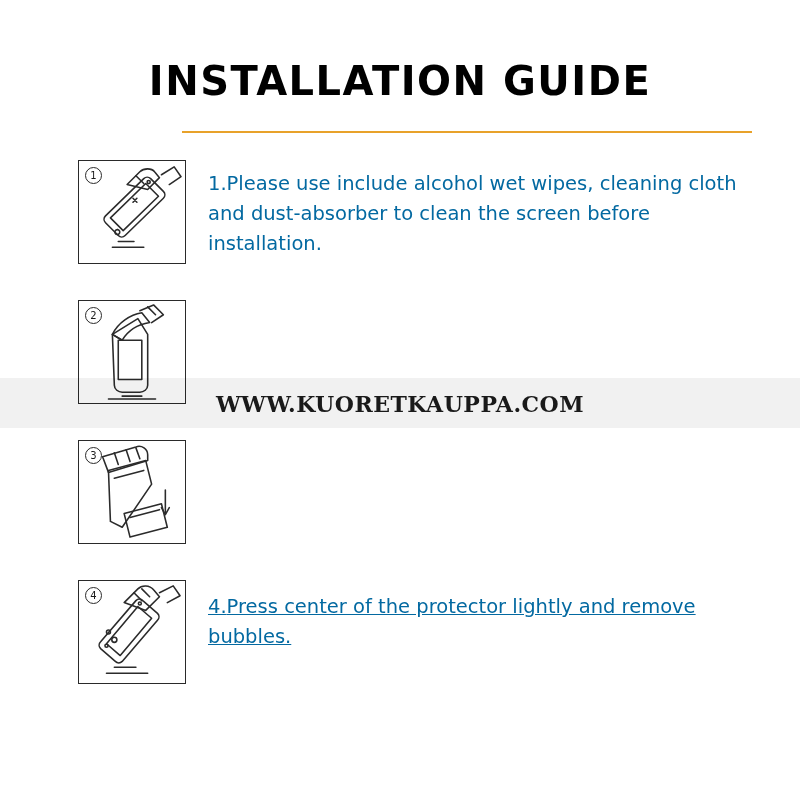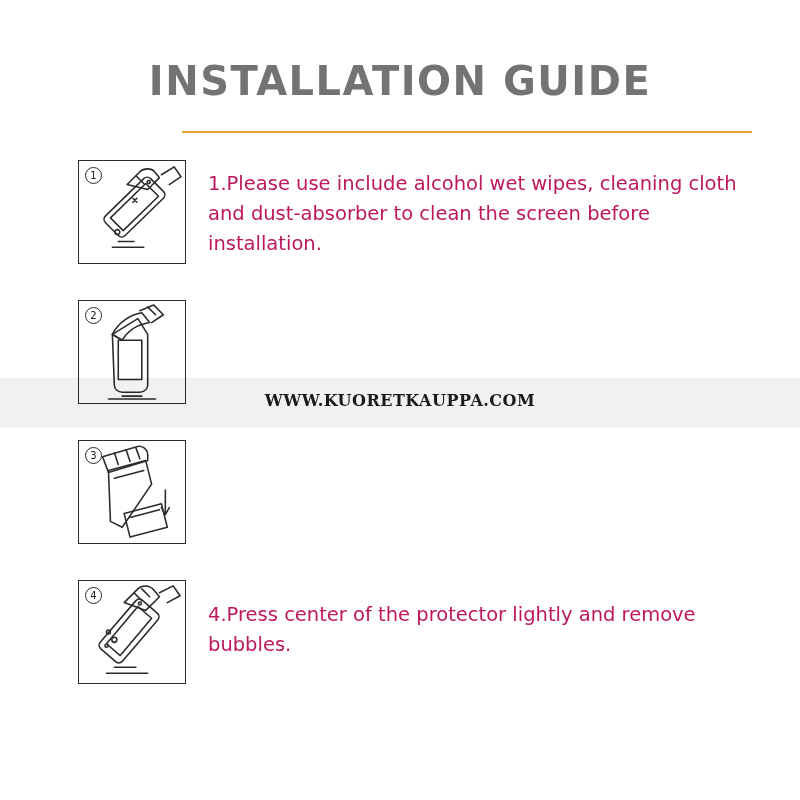--- a/index.html
+++ b/index.html
@@ -27,21 +27,21 @@
   .title {
     position: absolute;
     left: 0;
     top: 58px;
     width: 800px;
     text-align: center;
     font-family: "DejaVu Sans", sans-serif;
     font-weight: bold;
     font-size: 40px;
     letter-spacing: 1.5px;
-    color: #737373;
+    color: #000000;
   }
 
   .title-rule {
     position: absolute;
     left: 182px;
     top: 131px;
     width: 570px;
     height: 2px;
     background: #e8a22a;
   }
@@ -100,50 +100,50 @@
     height: 100%;
   }
 
   .step-text {
     margin-left: 22px;
     margin-top: 12px;
     width: 560px;
     font-family: "DejaVu Sans", sans-serif;
     font-size: 19.5px;
     line-height: 30px;
-    color: #be185d;
+    color: #0369a1;
   }
   .step-text .num {
     white-space: pre;
   }
 
   
   .step-1 .step-text { margin-top: 9px; }
   .step-2 .step-text { margin-top: 18px; }
   .step-3 .step-text { margin-top: 10px; }
-  .step-4 .step-text { margin-top: 20px; }
+  .step-4 .step-text { margin-top: 12px; text-decoration: underline; }
 
   
   .watermark-band {
     position: absolute;
     left: 0;
     top: 378px;
     width: 800px;
     height: 50px;
     background: rgba(0,0,0,0.055);
   }
   .watermark-text {
     position: absolute;
     left: 0;
     top: 391px;
     width: 800px;
     text-align: center;
     font-family: "DejaVu Serif", serif;
     font-weight: bold;
-    font-size: 16px;
+    font-size: 22px;
     letter-spacing: 0.5px;
     color: #1a1a1a;
   }
 </style>
 </head>
 <body>
 
 <div class="page">
 
   <div class="title">INSTALLATION GUIDE</div>

